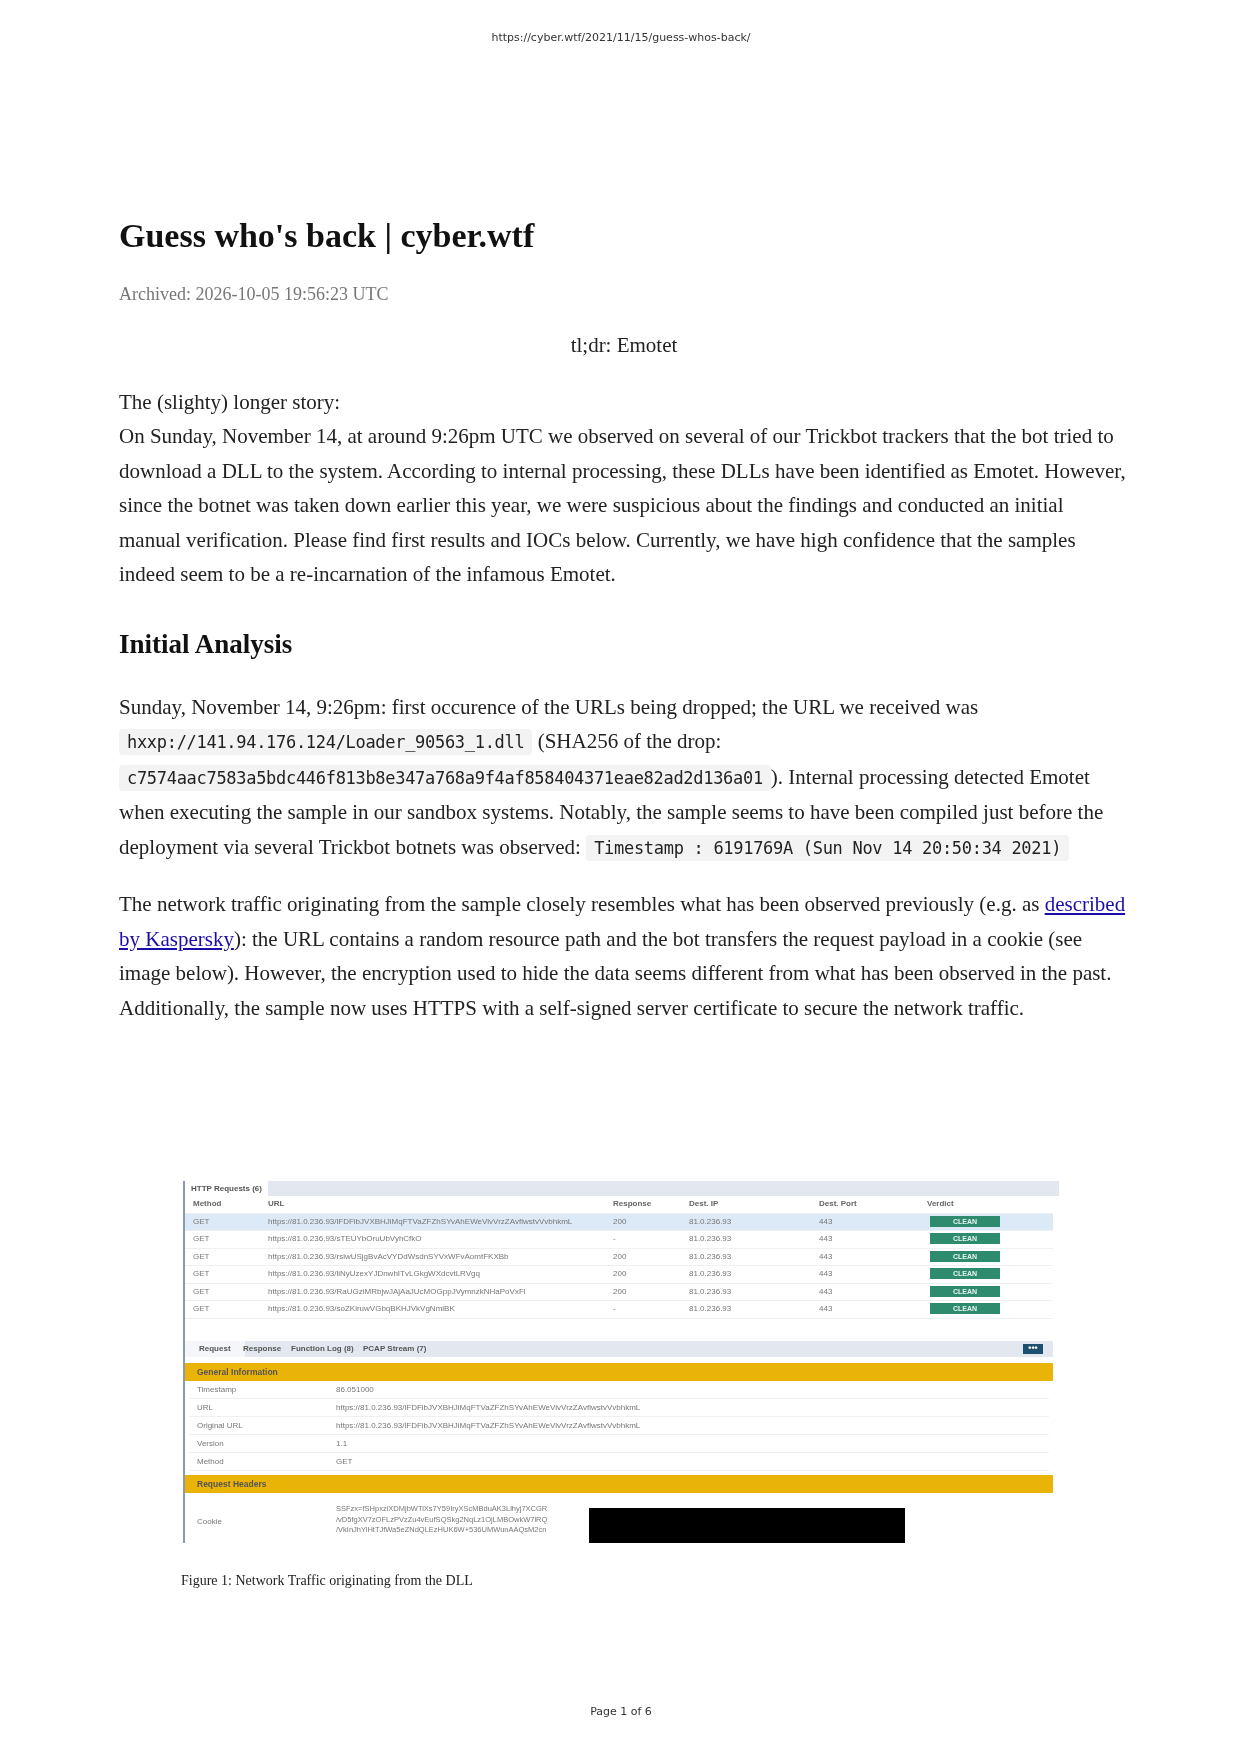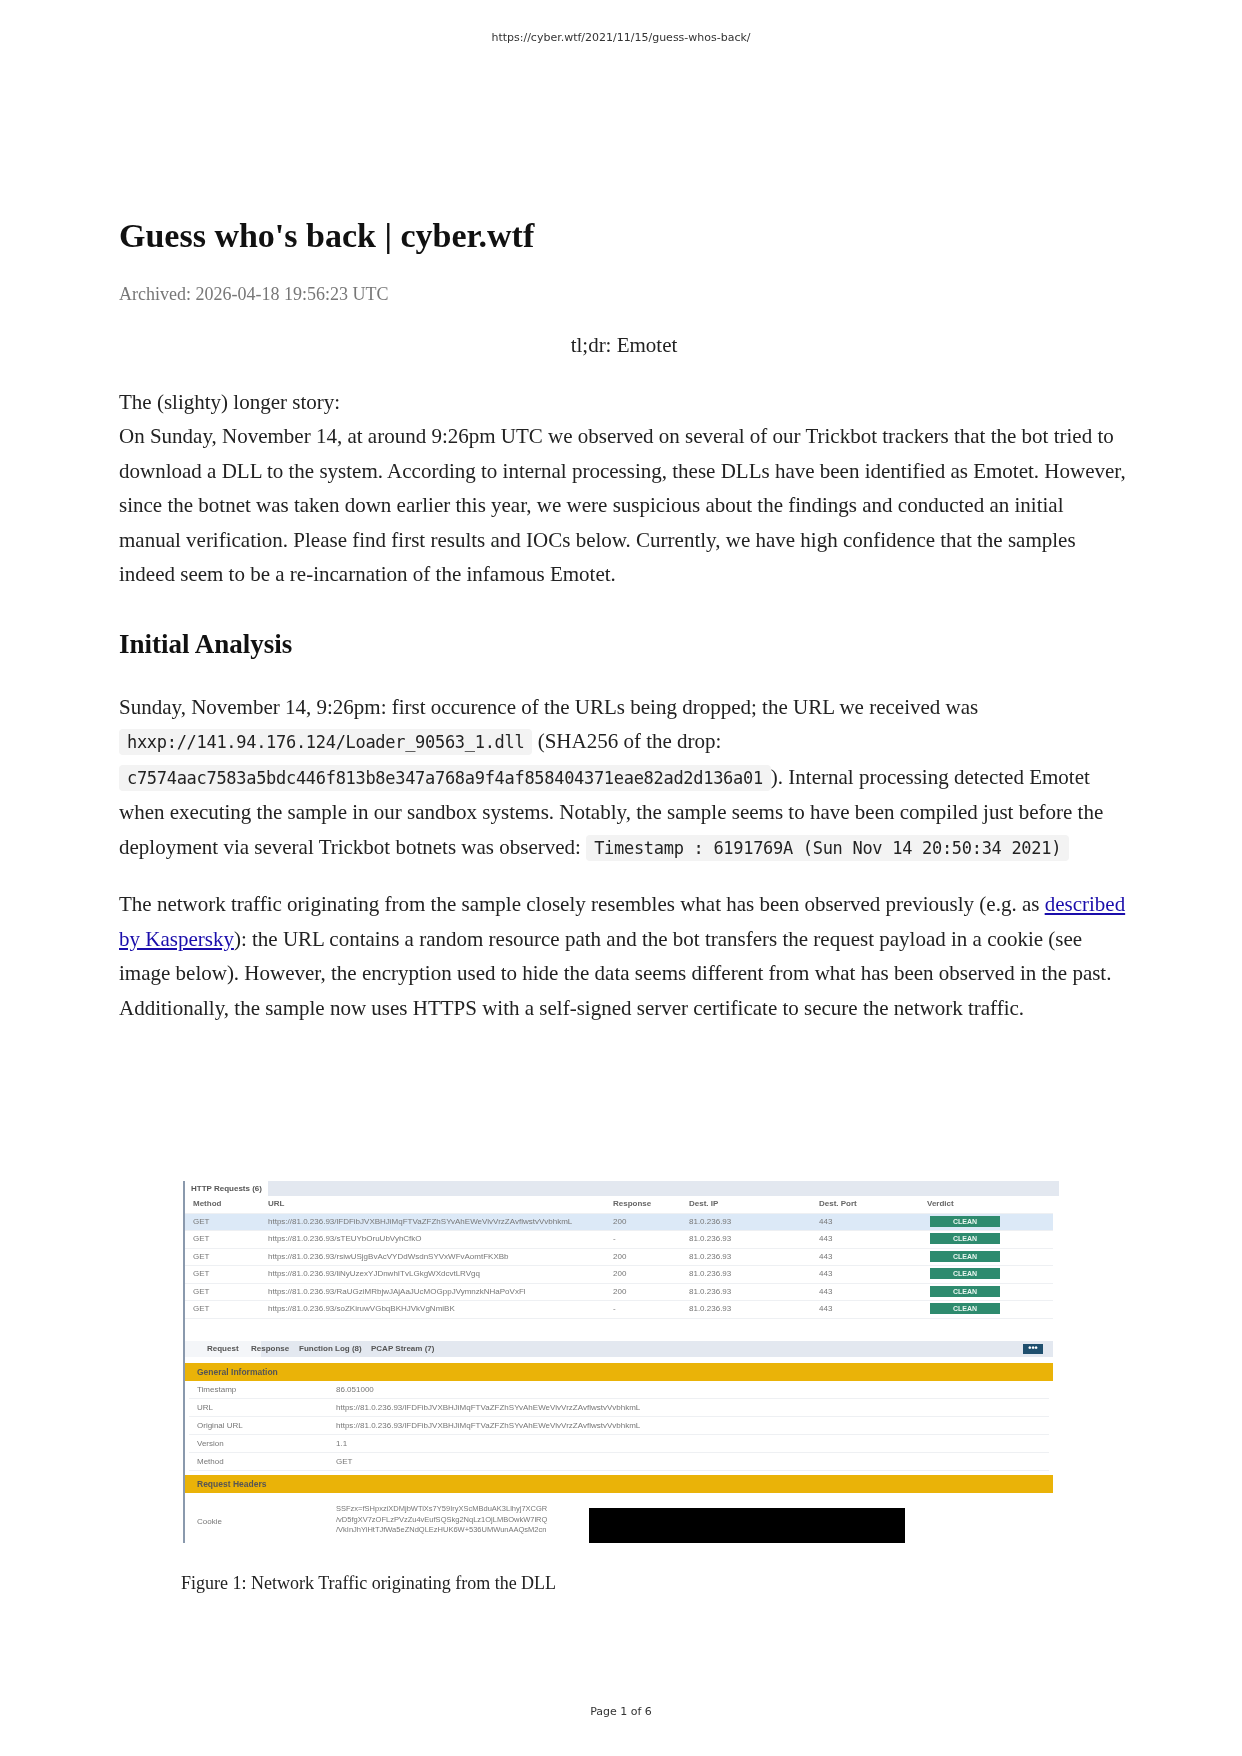--- a/index.html
+++ b/index.html
@@ -29,45 +29,45 @@
   .req-table { position: absolute; left: 0; top: 15px; width: 868px; }
   .req-head, .req-row { position: relative; height: 16.5px; line-height: 16.5px; border-bottom: 1px solid #eef0f3; }
   .req-head { font-weight: bold; color: #666; background: #fff; }
   .req-row.selected { background: #dce9f7; }
   .c { position: absolute; top: 0; white-space: nowrap; }
   .c-method { left: 8px; } .c-url { left: 83px; } .c-resp { left: 428px; }
   .c-ip { left: 504px; } .c-port { left: 634px; } .c-verdict { left: 742px; }
   .badge { display: inline-block; width: 70px; height: 11px; line-height: 11px; text-align: center; color: #e8f5ef;
     background: #2e8b6e; font-weight: bold; font-size: 7px; margin-top: 2px; margin-left: 3px; }
   .bottom-tabbar { position: absolute; left: 0; top: 160px; width: 868px; height: 16px; background: #e3e8f0; }
-  .btab { position: absolute; top: 0; height: 16px; line-height: 16px; padding: 0 22px; font-weight: bold; color: #555; font-size: 8px; }
+  .btab { position: absolute; top: 0; height: 16px; line-height: 16px; padding: 0 14px; font-weight: bold; color: #555; font-size: 8px; }
   .btab.active { background: #f4f6f9; }
   .more-btn { position: absolute; right: 10px; top: 3px; width: 20px; height: 10px; background: #1f4f6e; color: #fff;
     text-align: center; line-height: 8px; font-size: 9px; font-weight: bold; }
   .section-head { position: absolute; left: 0; width: 868px; height: 18px; line-height: 18px; background: #eab308;
     font-weight: bold; color: #555; font-size: 8.5px; padding-left: 12px; box-sizing: border-box; }
   .kv-row { position: absolute; left: 4px; width: 860px; height: 17px; line-height: 17px; border-bottom: 1px solid #eef0f3; background: #fff; }
   .kv-key { position: absolute; left: 8px; top: 0; }
   .kv-val { position: absolute; left: 147px; top: 0; white-space: nowrap; }
   .cookie-row { position: absolute; left: 4px; top: 322px; width: 860px; height: 38px; background: #fff; }
   .cookie-key { position: absolute; left: 8px; top: 14px; }
   .cookie-val { position: absolute; left: 147px; top: 1px; line-height: 10.5px; white-space: nowrap; font-size: 7.5px; }
   .redaction { position: absolute; left: 404px; top: 327px; width: 316px; height: 35px; background: #000; }
-  .caption { position: absolute; left: 181px; top: 1573px; font-family: "Liberation Serif", serif; font-size: 18px; color: #222; }
+  .caption { position: absolute; left: 181px; top: 1573px; font-family: "Liberation Serif", serif; font-size: 14px; color: #222; }
   .page-num { position: absolute; top: 1705px; left: 0; width: 1242px; text-align: center;
     font-family: "DejaVu Sans", sans-serif; font-size: 11px; color: #333; }
 </style>
 </head>
 <body>
 
 <div class="page-url">https://cyber.wtf/2021/11/15/guess-whos-back/</div>
 
 <div class="content">
   <h1>Guess who's back | cyber.wtf</h1>
-  <p class="archived">Archived: 2026-04-18 19:56:23 UTC</p>
+  <p class="archived">Archived: 2026-10-05 19:56:23 UTC</p>
   <p class="tldr">tl;dr: Emotet</p>
   <div class="story">
     <p>The (slighty) longer story:</p>
     <p>On Sunday, November 14, at around 9:26pm UTC we observed on several of our Trickbot trackers that the bot tried to download a DLL to the system. According to internal processing, these DLLs have been identified as Emotet. However, since the botnet was taken down earlier this year, we were suspicious about the findings and conducted an initial manual verification. Please find first results and IOCs below. Currently, we have high confidence that the samples indeed seem to be a re-incarnation of the infamous Emotet.</p>
   </div>
   <h2>Initial Analysis</h2>
   <p class="analysis"><span>Sunday, November 14, 9:26pm: first occurence of the URLs being dropped; the URL we received was </span><br><code>hxxp://141.94.176.124/Loader_90563_1.dll</code><span> (SHA256 of the drop: </span><br><code>c7574aac7583a5bdc446f813b8e347a768a9f4af858404371eae82ad2d136a01</code><span>). Internal processing detected Emotet when executing the sample in our sandbox systems. Notably, the sample seems to have been compiled just before the deployment via several Trickbot botnets was observed: </span><code>Timestamp : 6191769A (Sun Nov 14 20:50:34 2021)</code></p>
   <p class="network"><span>The network traffic originating from the sample closely resembles what has been observed previously (e.g. as </span><a href="#">described by Kaspersky</a><span>): the URL contains a random resource path and the bot transfers the request payload in a cookie (see image below). However, the encryption used to hide the data seems different from what has been observed in the past. Additionally, the sample now uses HTTPS with a self-signed server certificate to secure the network traffic.</span></p>
 </div>
 

